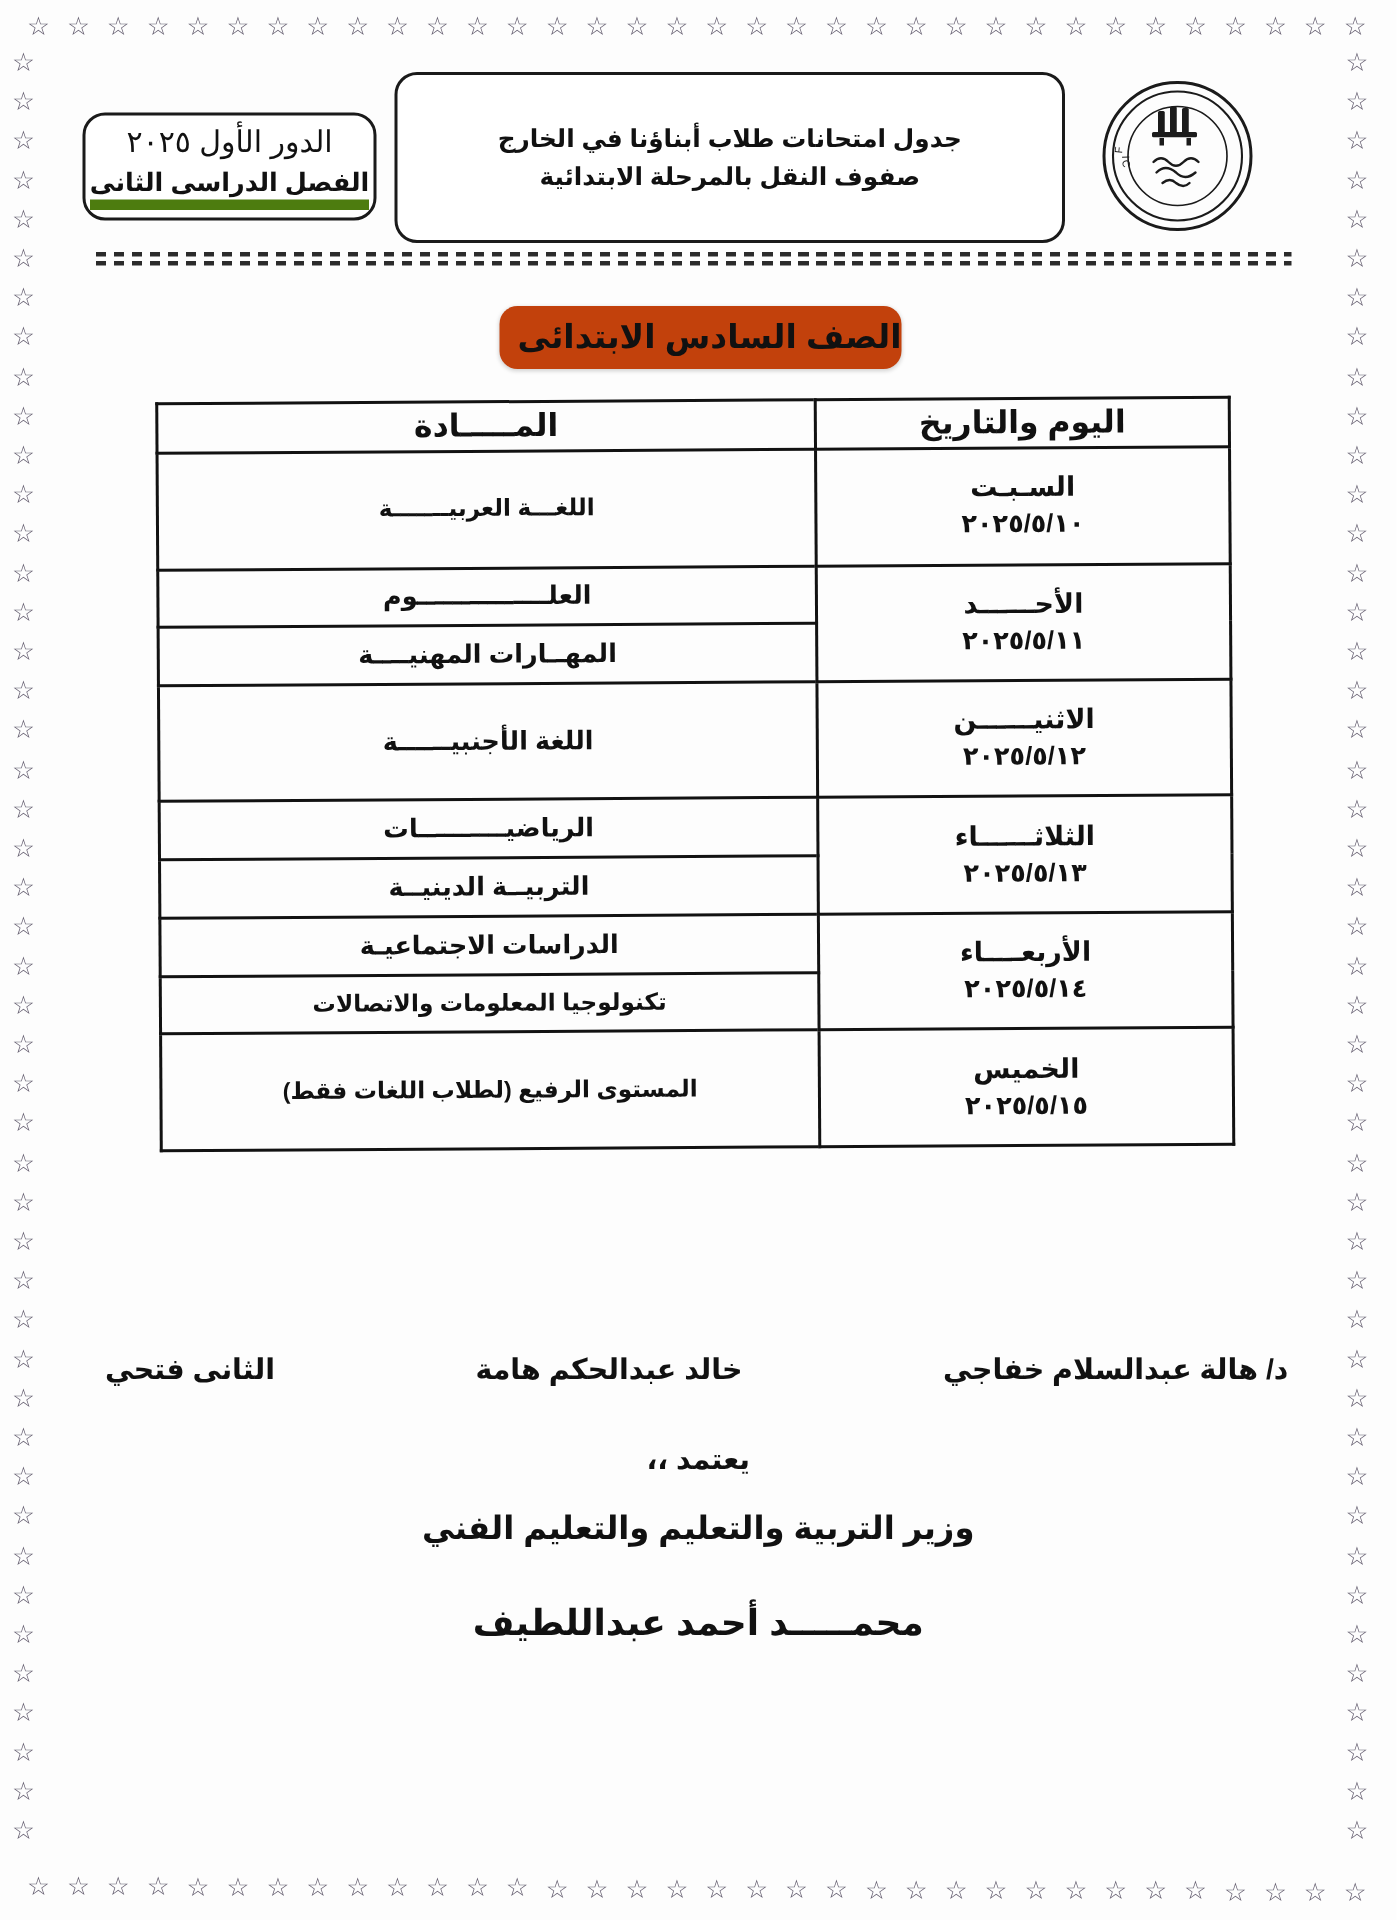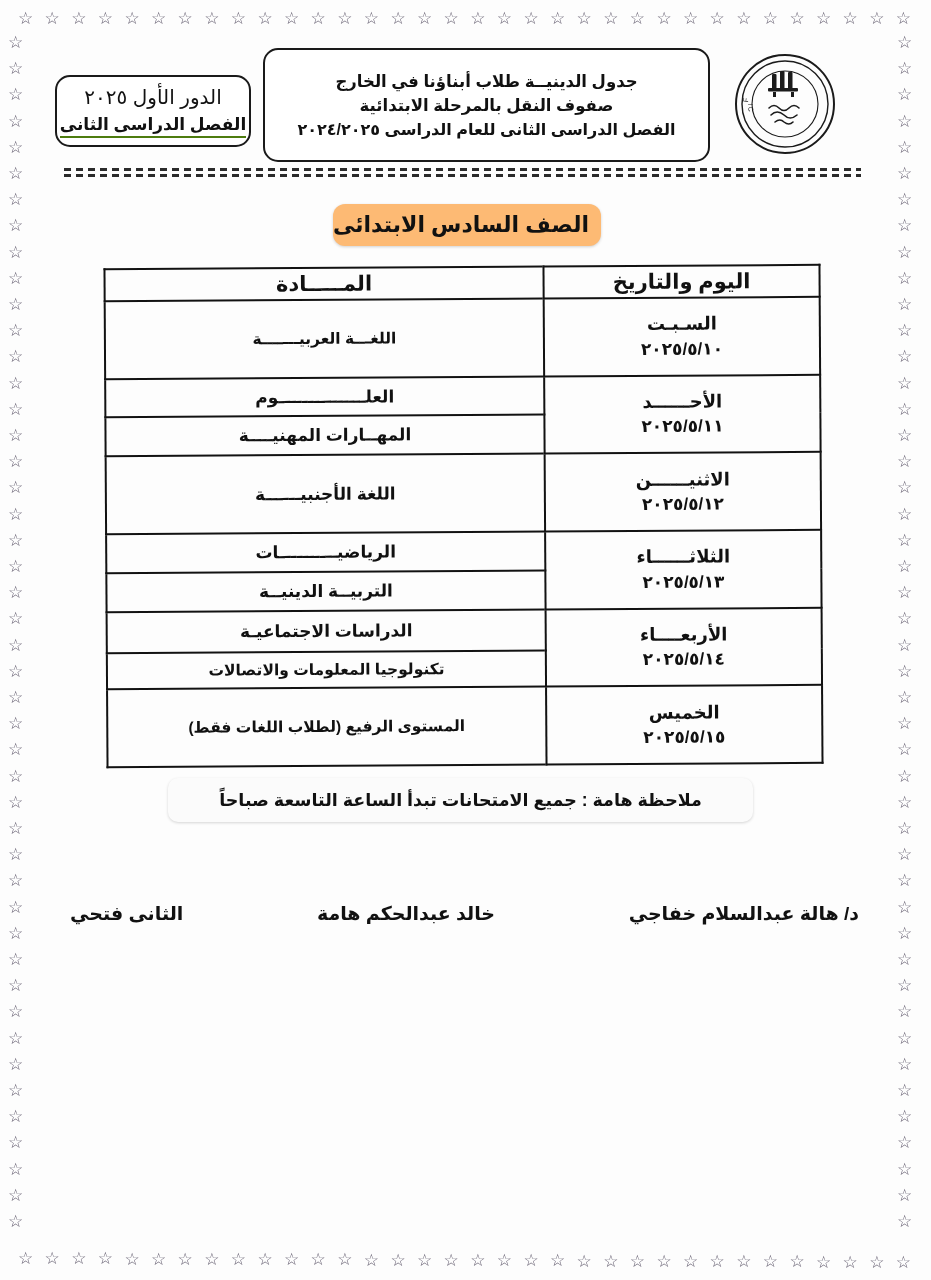--- a/index.html
+++ b/index.html
@@ -42,21 +42,21 @@
     border-radius:15px;
     background:#ffffff;
     box-sizing:border-box;
   }
   .session-box{
     left:55px;top:31px;width:196px;height:72px;
     display:flex;flex-direction:column;align-items:center;justify-content:center;
     gap:5px;
   }
   .session-line1{font-size:20px;font-weight:normal;letter-spacing:.2px;}
-  .session-line2{font-size:17px;font-weight:bold;border-bottom:2px solid #4d7c0f;padding-bottom:1px;}
+  .session-line2{font-size:17px;font-weight:bold;border-bottom:7px solid #4d7c0f;padding-bottom:1px;}
 
   .title-box{
     left:263px;top:4px;width:447px;height:114px;
     display:flex;flex-direction:column;align-items:center;justify-content:center;
     gap:5px;
     padding:4px 14px;
   }
   .title-line{font-size:16.5px;font-weight:bold;text-align:center;white-space:nowrap;}
   .title-line.t3{font-size:16px;}
 
@@ -72,24 +72,24 @@
   }
   .divider i{
     display:block;height:3px;
     background:repeating-linear-gradient(to right,#2b2b2b 0 7px,transparent 7px 12px);
   }
   .divider i+i{margin-top:3px;}
 
   
   .grade-banner{
     position:absolute;left:333px;top:204px;width:268px;height:42px;
-    background:#fdba74;
+    background:#c2410c;
     border-radius:12px;
     box-shadow:0 1px 3px rgba(0,0,0,.18);
-    display:flex;align-items:center;justify-content:flex-end;
+    display:flex;align-items:center;justify-content:flex-start;
   }
   .grade-banner span{font-size:22px;font-weight:bold;letter-spacing:.4px;}
 
   
   .table-wrap{
     position:absolute;left:105px;top:266px;width:717px;height:500px;
   }
   table.sched{
     width:100%;height:100%;
     border-collapse:collapse;
@@ -314,23 +314,22 @@
     </div>
 
   <div class="header">
 
     <div class="round-box session-box">
       <div class="session-line1">الدور الأول ٢٠٢٥</div>
       <div class="session-line2">الفصل الدراسى الثانى</div>
     </div>
 
     <div class="round-box title-box">
-      <div class="title-line t1">جدول الدينيــة طلاب أبناؤنا في الخارج</div>
+      <div class="title-line t1">جدول امتحانات طلاب أبناؤنا في الخارج</div>
       <div class="title-line t2">صفوف النقل بالمرحلة الابتدائية</div>
-      <div class="title-line t3">الفصل الدراسى الثانى للعام الدراسى ٢٠٢٤/٢٠٢٥</div>
     </div>
 
     <div class="seal">
       <svg viewBox="0 0 104 104" aria-hidden="true">
         <circle cx="52" cy="52" r="49" fill="none" stroke="#1b1b1b" stroke-width="2"></circle>
         <circle cx="52" cy="52" r="43" fill="none" stroke="#1b1b1b" stroke-width="1.4"></circle>
         <circle cx="52" cy="52" r="33" fill="none" stroke="#1b1b1b" stroke-width="1.1"></circle>
         <path id="sealTop" d="M52,52 m-37,0 a37,37 0 0,1 74,0" fill="none"></path>
         <path id="sealBot" d="M52,52 m-37,0 a37,37 0 0,0 74,0" fill="none"></path>
         <text font-size="7.2" font-family="'Liberation Sans',sans-serif" fill="#1b1b1b" letter-spacing="1">
@@ -422,24 +421,26 @@
             <td class="day-cell" rowspan="1">
               <span class="dname">الخميس</span>
               <span class="ddate">٢٠٢٥/٥/١٥</span>
             </td>
             <td class="subject-cell small">المستوى الرفيع (لطلاب اللغات فقط)</td>
           </tr>
         </tbody>
     </table>
   </div>
 
-  <div class="note">
-    <span>ملاحظة هامة : جميع الامتحانات تبدأ الساعة التاسعة صباحاً</span>
-  </div>
 
   <div class="signatures">
     <div class="sig s1">د/ هالة عبدالسلام خفاجي</div>
     <div class="sig s2">خالد عبدالحكم هامة</div>
     <div class="sig s3">الثانى فتحي</div>
   </div>
 
+  <div class="approval">
+    <div class="appr1">يعتمد ،،</div>
+    <div class="appr2">وزير التربية والتعليم والتعليم الفني</div>
+    <div class="appr3">محمـــــد أحمد عبداللطيف</div>
+  </div>
 
 </div>
 
 </body></html>

